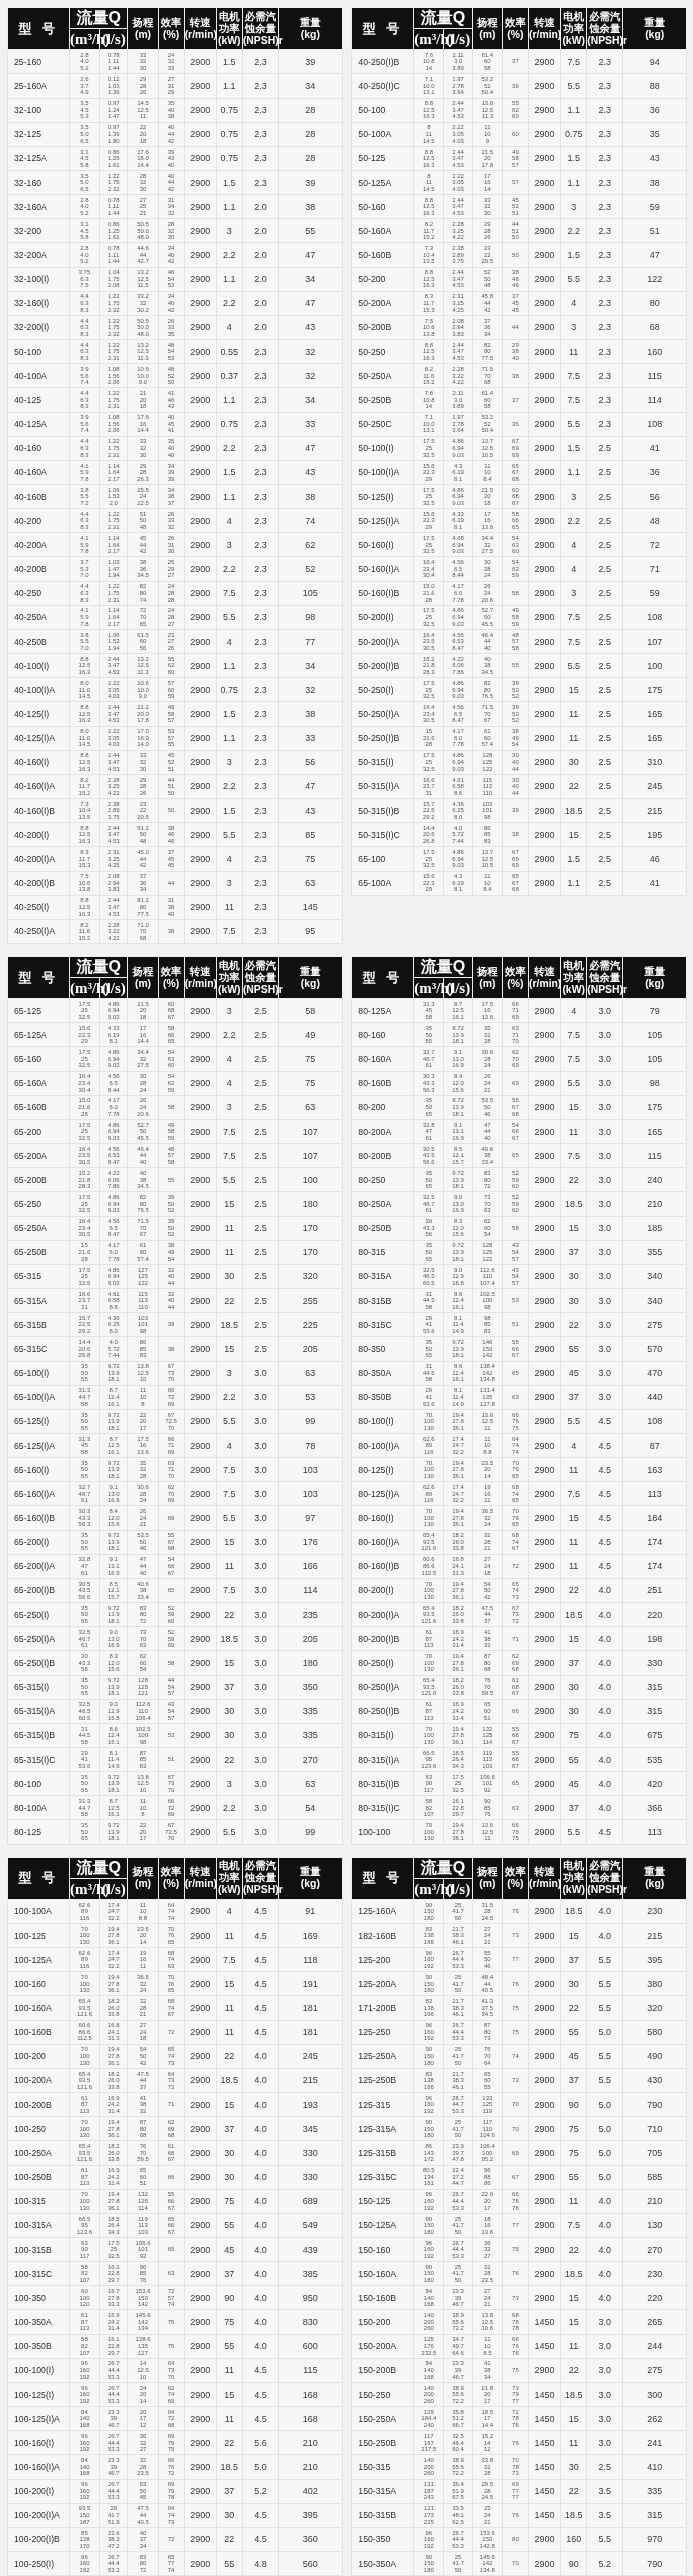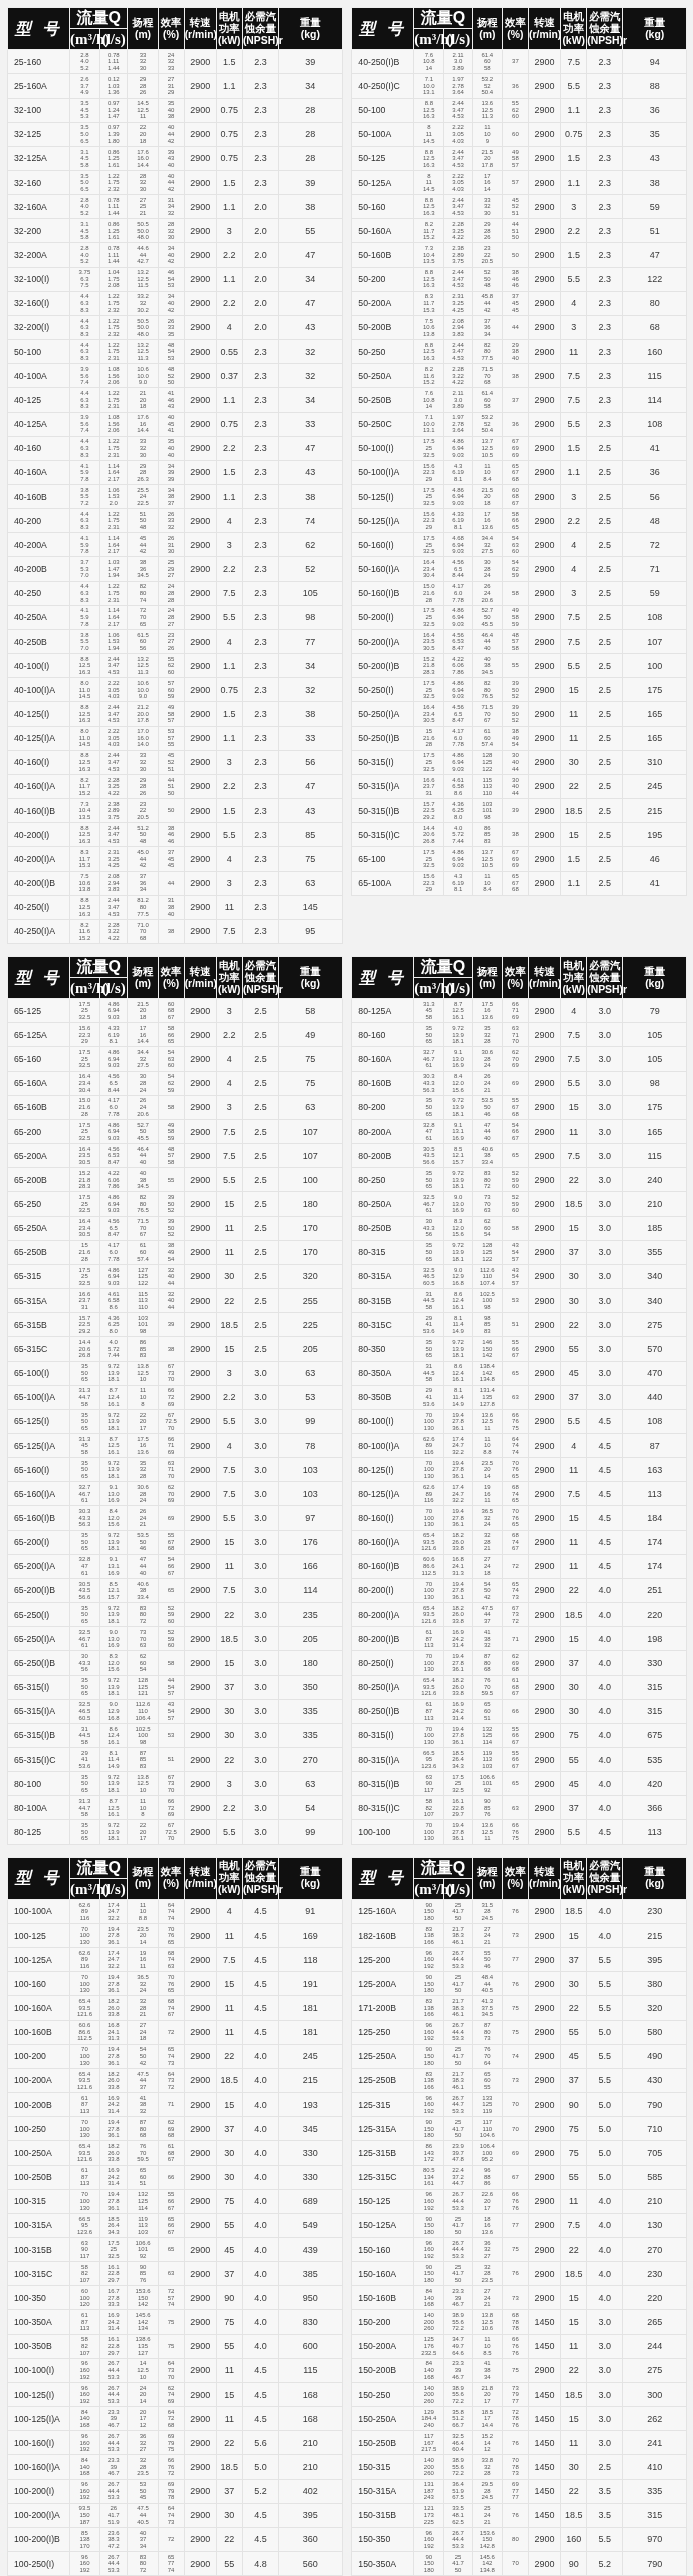--- a/index.html
+++ b/index.html
@@ -6,21 +6,21 @@
   body{width:694px;font-family:"Liberation Sans","DejaVu Sans",sans-serif;}
   .page{padding:7px 7px 10.4px 7px;box-sizing:border-box;}
   .section{display:flex;gap:8.7px;margin-bottom:12px;align-items:flex-start;}
   .tbl{flex:1 1 0;min-width:0;}
   table{width:100%;border-collapse:collapse;table-layout:fixed;background:#f7f7f7;}
   thead th{
     background:#101010;color:#ffffff;font-weight:bold;text-align:center;
     vertical-align:middle;border:0.9px solid #ededed;white-space:pre-line;
     font-size:10.4px;line-height:12px;padding:2.6px 0;
   }
-  thead th.h-model{font-size:16px;letter-spacing:3.5px;font-style:italic;}
+  thead th.h-model{font-size:13px;letter-spacing:3.5px;}
   thead th.h-sub{font-size:15px;padding:1.7px 0;font-family:Liberation Serif, serif;}
   thead th.h-flow{font-size:16px;padding:1.7px 0;}
   tbody td{
     border:0.9px solid #e3e3e3;text-align:center;vertical-align:middle;
     white-space:pre-line;padding:1.7px 0.9px;color:#555;
   }
   td.c0{text-align:left;padding-left:6px;font-size:8.7px;color:#2e2e2e;white-space:nowrap;}
   td.c1,td.c2,td.c3,td.c4{font-size:6px;line-height:6.6px;color:#5a5a5a;}
   td.c5,td.c6,td.c7,td.c8{font-size:9px;color:#383838;}
 </style>

